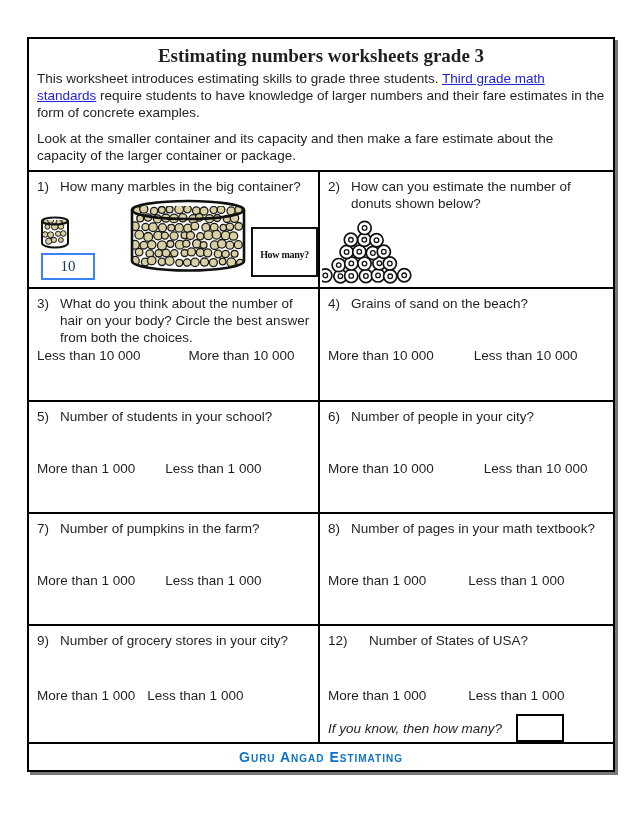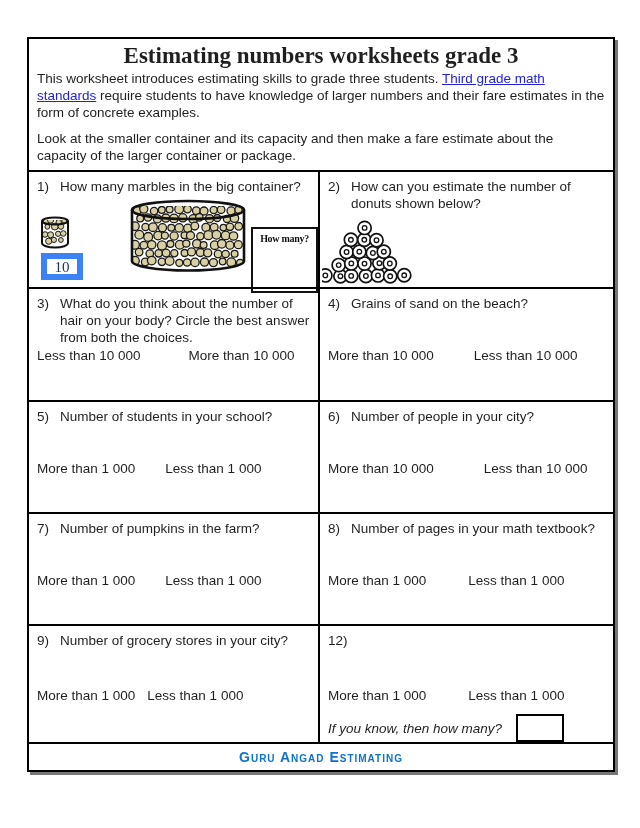--- a/index.html
+++ b/index.html
@@ -23,49 +23,49 @@
     background: #fff;
   }
   .cell { position: relative; padding: 4px 8px; font-size: 13.5px; line-height: 17px; }
   .span2 { grid-column: 1 / 3; }
   .bordered-top { border-top: 2px solid #000; }
   .col-left { border-right: 2px solid #000; }
 
   
   .hdr-title {
     font-family: "Liberation Serif", serif;
-    font-weight: bold; font-size: 23px; line-height: 24px;
+    font-weight: bold; font-size: 19px; line-height: 24px;
     text-align: center; margin-top: 1px;
   }
   .hdr-p { margin-top: 2px; }
   .hdr-instructions { margin-top: 9px; }
   a.std-link { color: #2222dd; text-decoration: underline; cursor: pointer; }
 
   
   .qline { display: flex; margin-top: 2px; }
   .qnum { min-width: 16px; flex: 0 0 auto; margin-right: 7px; }
   .qnum.num-wide { min-width: 34px; }
   .qtext { flex: 1 1 auto; }
   .choices { position: absolute; left: 8px; right: 8px; top: 58px; display: flex; white-space: nowrap; }
   .followup { position: absolute; left: 8px; top: 88px; display: flex; align-items: center; font-style: italic; }
   .answer-box { width: 48px; height: 28px; border: 2px solid #000; margin-left: 14px; background: #fff; }
 
   
   .small-container { position: absolute; left: 11px; top: 44px; width: 30px; height: 34px; }
   .count-box {
     position: absolute; left: 12px; top: 81px;
-    width: 42px; height: 27px; border: 6px solid #3b82f6;
-    display: flex; align-items: flex-start; justify-content: center;
+    width: 54px; height: 27px; border: 2px solid #3b82f6;
+    display: flex; align-items: center; justify-content: center;
     font-family: "Liberation Serif", serif; font-size: 15px; color: #17365d;
   }
   .big-container { position: absolute; left: 100px; top: 27px; width: 118px; height: 78px; }
   .how-many-box {
     position: absolute; right: 0px; top: 55px;
-    width: 67px; height: 66px; border: 2px solid #111; background: #fff;
-    padding: 4px 4px;
+    width: 67px; height: 50px; border: 2px solid #111; background: #fff;
+    padding: 20px 4px;
   }
   .how-many-label {
     font-family: "Liberation Serif", serif; font-weight: bold;
     font-size: 10px; line-height: 11px; color: #111; text-align: center;
     letter-spacing: -0.3px;
   }
   
   .donut-pile { position: absolute; left: 2px; top: 48px; width: 92px; height: 64px; }
 
   
@@ -350,20 +350,21 @@
         <span class="qtext">Number of grocery stores in your city?</span>
       </div>
       <div class="choices" style="gap:12px; top:61px">
         <span>More than 1 000</span>
         <span>Less than 1 000</span>
       </div>
     </div>
     <div class="cell bordered-top">
       <div class="qline">
         <span class="qnum num-wide">12)</span>
+        <span class="qtext">Number of States of USA?</span>
       </div>
       <div class="choices" style="gap:42px; top:61px">
         <span>More than 1 000</span>
         <span>Less than 1 000</span>
       </div>
       <div class="followup">
         <span>If you know, then how many?</span>
         <span class="answer-box"></span>
       </div>
     </div>

